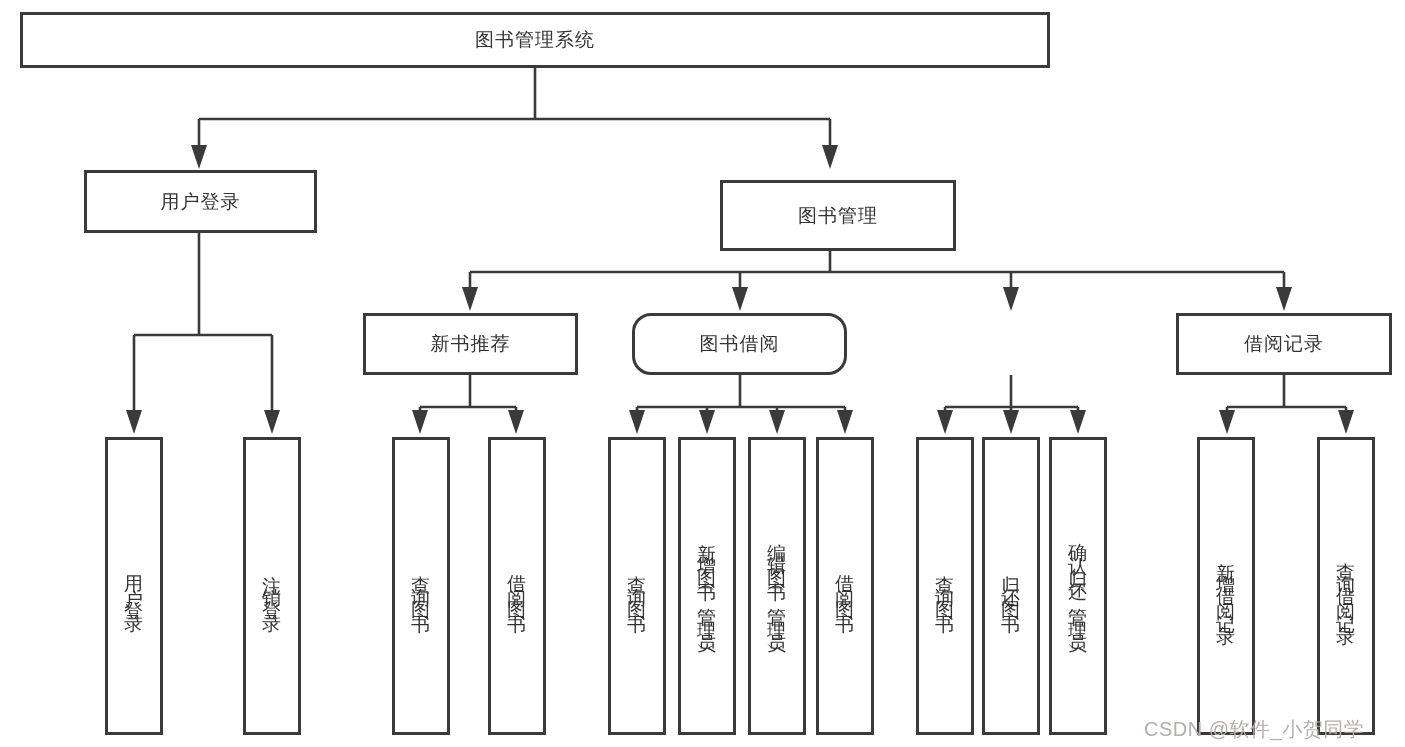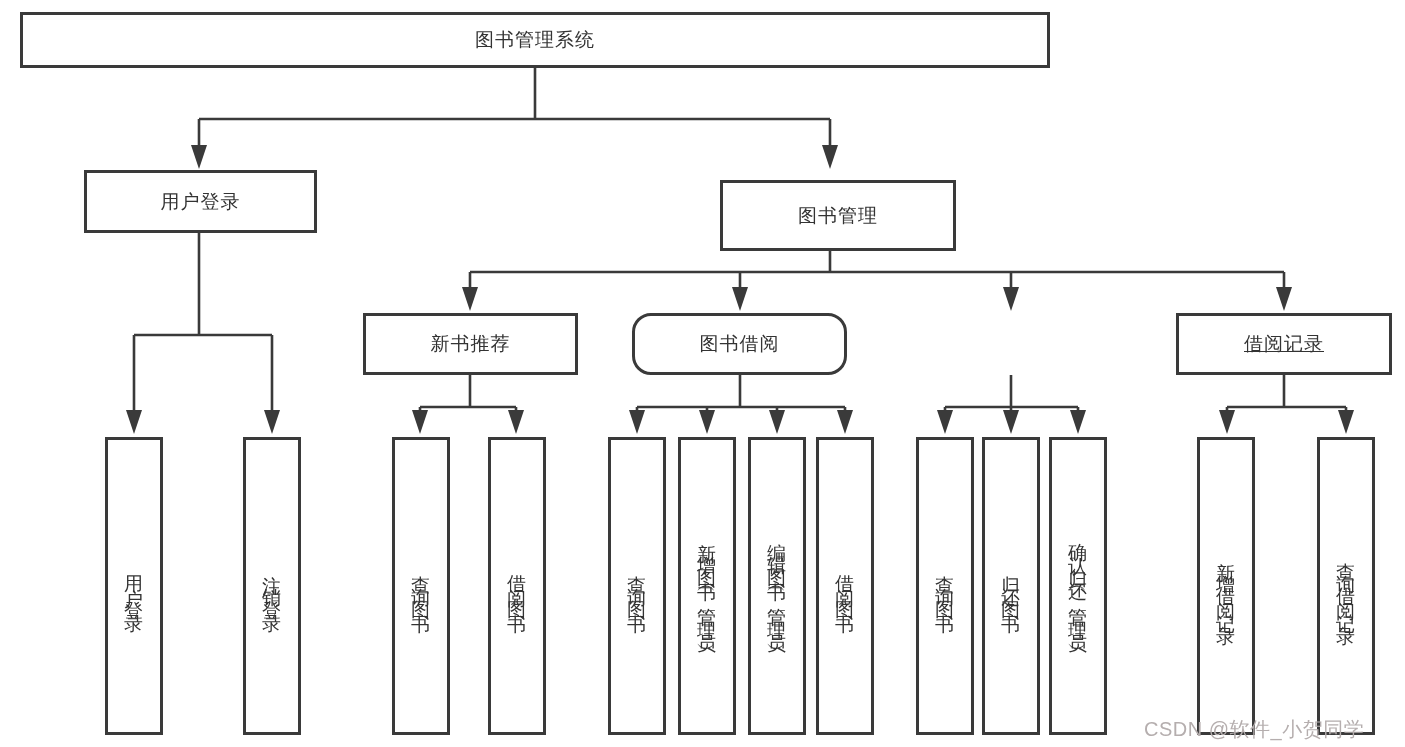--- a/index.html
+++ b/index.html
@@ -118,21 +118,21 @@
   <div class="node" style="left:712px; top:180px; width:236px; height:71px;margin-left:8px;">
     <span>图书管理</span>
   </div>
 
   <div class="node" style="left:363px; top:313px; width:215px; height:62px;">
     <span>新书推荐</span>
   </div>
   <div class="node" style="left:632px; top:313px; width:215px; height:62px;border-radius:19px;">
     <span>图书借阅</span>
   </div>
-  <div class="node" style="left:1176px; top:313px; width:216px; height:62px;text-decoration:underline;">
+  <div class="node" style="left:1176px; top:313px; width:216px; height:62px;">
     <span>借阅记录</span>
   </div>
 
   <div class="vnode" style="left:105px;">
     <span>用户登录</span>
   </div>
   <div class="vnode" style="left:243px;">
     <span>注销登录</span>
   </div>
 

